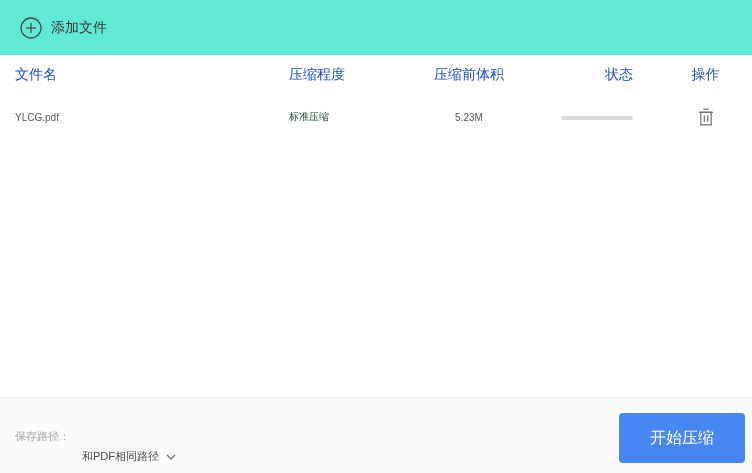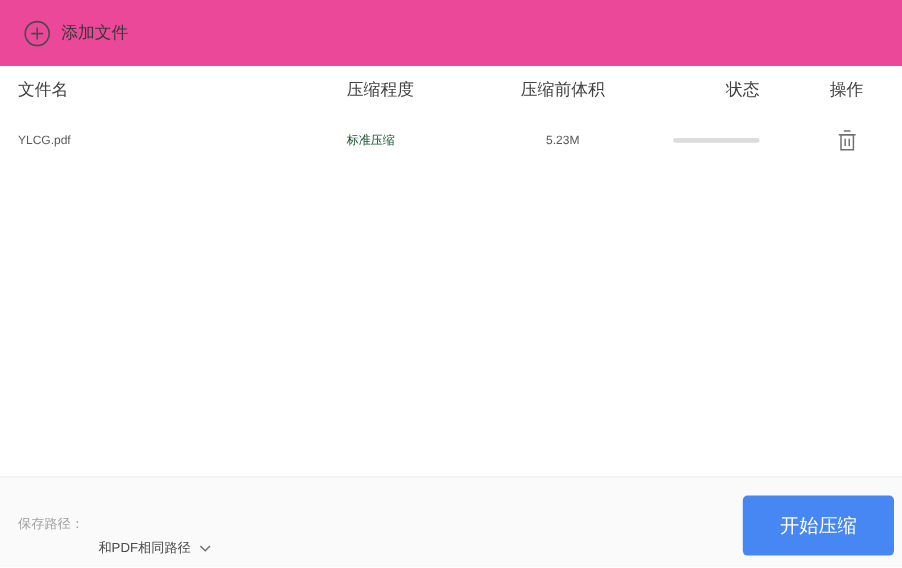--- a/index.html
+++ b/index.html
@@ -6,21 +6,21 @@
   html, body { width: 752px; height: 473px; overflow: hidden; }
   body {
     font-family: "Liberation Sans", "DejaVu Sans", sans-serif;
     background: #ffffff;
     position: relative;
   }
 
   
   .toolbar {
     height: 55px;
-    background: #ec4899;
+    background: #5eead4;
     display: flex;
     align-items: center;
     padding-left: 20px;
   }
   .tool-btn {
     display: flex;
     align-items: center;
     gap: 9px;
     font-size: 14px;
     color: #383838;
@@ -38,21 +38,21 @@
     grid-template-columns: 274px 125px 140px 120px 93px;
     align-items: center;
   }
   .cell-left   { padding-left: 15px; text-align: left; }
   .cell-center { text-align: center; }
   .cell-status { text-align: right; padding-right: 26px; }
 
   .table-header {
     height: 40px;
     font-size: 14px;
-    color: #404040;
+    color: #1d4ed8;
   }
   .file-row {
     height: 44px;
     font-size: 10px;
     color: #595959;
   }
   .file-row .level { color: #14532d; }
 
   .progress-track {
     display: inline-block;

